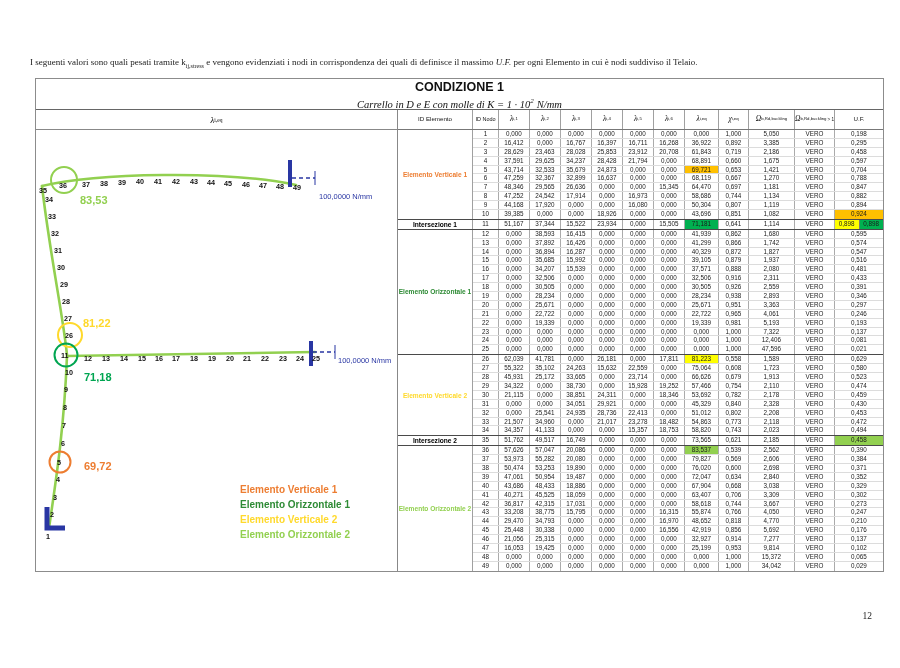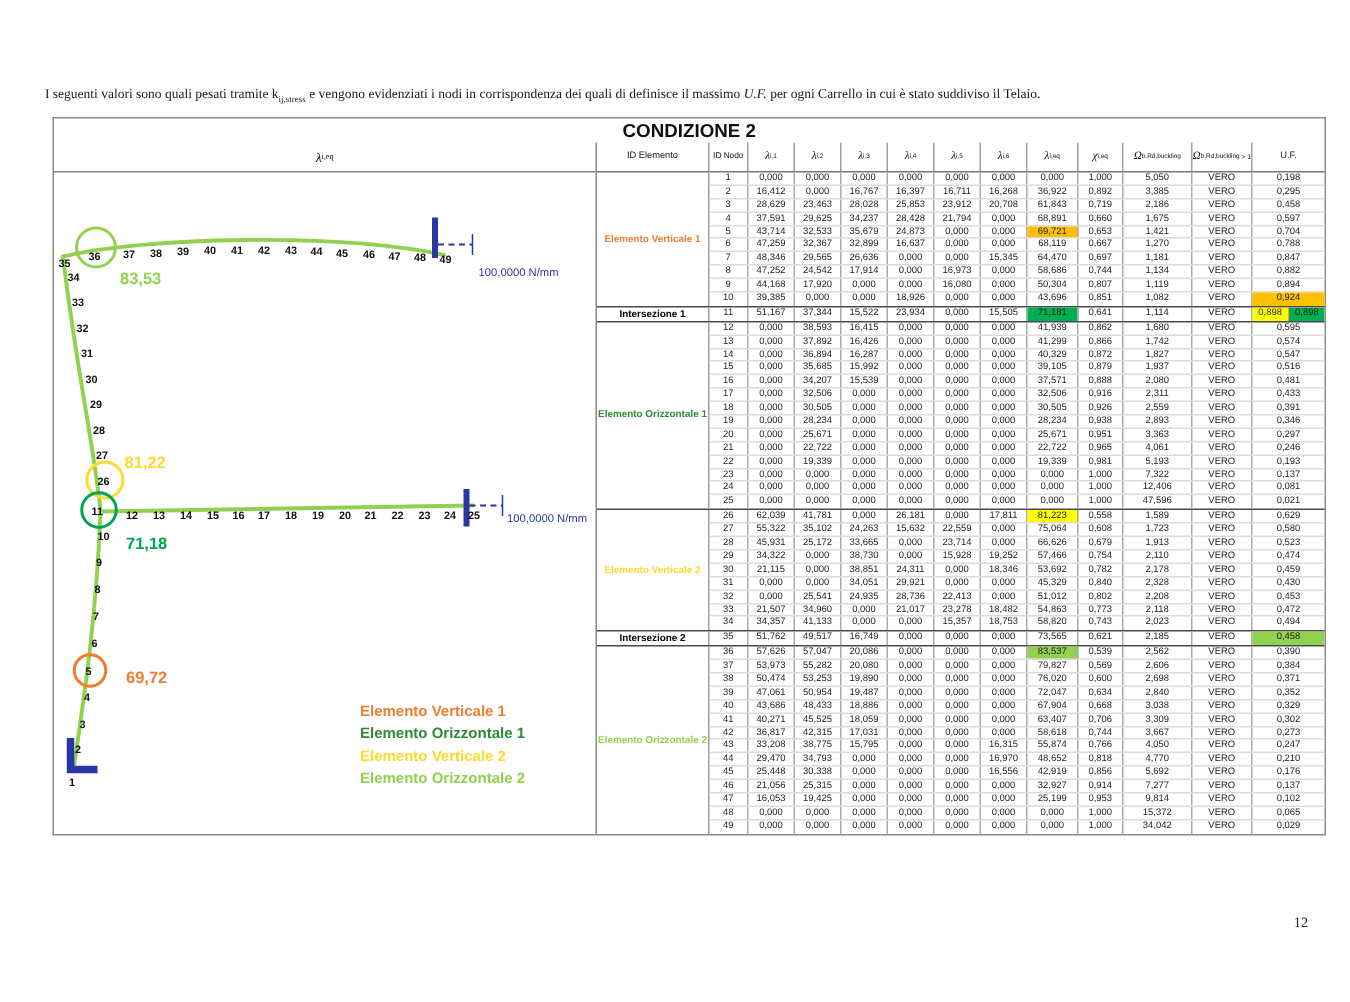--- a/index.html
+++ b/index.html
@@ -53,25 +53,28 @@
   .cell.split { display:flex; }
   .cell.split span { flex:1; line-height:8.2px; }
   .cell.split span:first-child { border-right:1px solid #777; }
 
   .pagenum { position:absolute; right:28px; top:611px; font-family:"Liberation Serif", serif; font-size:9.5px; color:#222; }
 </style>
 </head>
 <body>
 
 <div class="intro">
-  <span>I seguenti valori sono quali pesati tramite k</span><sub>ij,stress</sub><span> e vengono evidenziati i nodi in corrispondenza dei quali di definisce il massimo </span><span class="ital">U.F.</span><span> per ogni Carrello in cui è stato suddiviso il Telaio.</span>
+  <span>I seguenti valori sono quali pesati tramite k</span><sub>ij,stress</sub><span> e vengono evidenziati i nodi in corrispondenza dei quali di definisce il massimo </span><span class="ital">U.F.</span><span> per ogni Elemento in cui è nodi suddiviso il Telaio.</span>
 </div>
 
 <div class="figure">
-  <div class="fig-title">CONDIZIONE 2</div>
+  <div class="fig-title">CONDIZIONE 1</div>
+  <div class="fig-sub">
+    <span>Carrello in D e E con molle di K = 1 · 10</span><sup>2</sup><span class="post">N/mm</span>
+  </div>
   <div class="fig-main">
     <div class="diagram-col">
       <div class="diagram-head">
           <span>λ</span>
           <sub>i,eq</sub>
         </div>
       <div class="diagram-body">
         <svg class="frame" width="362" height="441" viewBox="0 0 362 441">
 
           <path d="M6,56 C60,43 190,40 260,55" stroke="#92D050" stroke-width="2.6" fill="none" stroke-linecap="round"></path>

